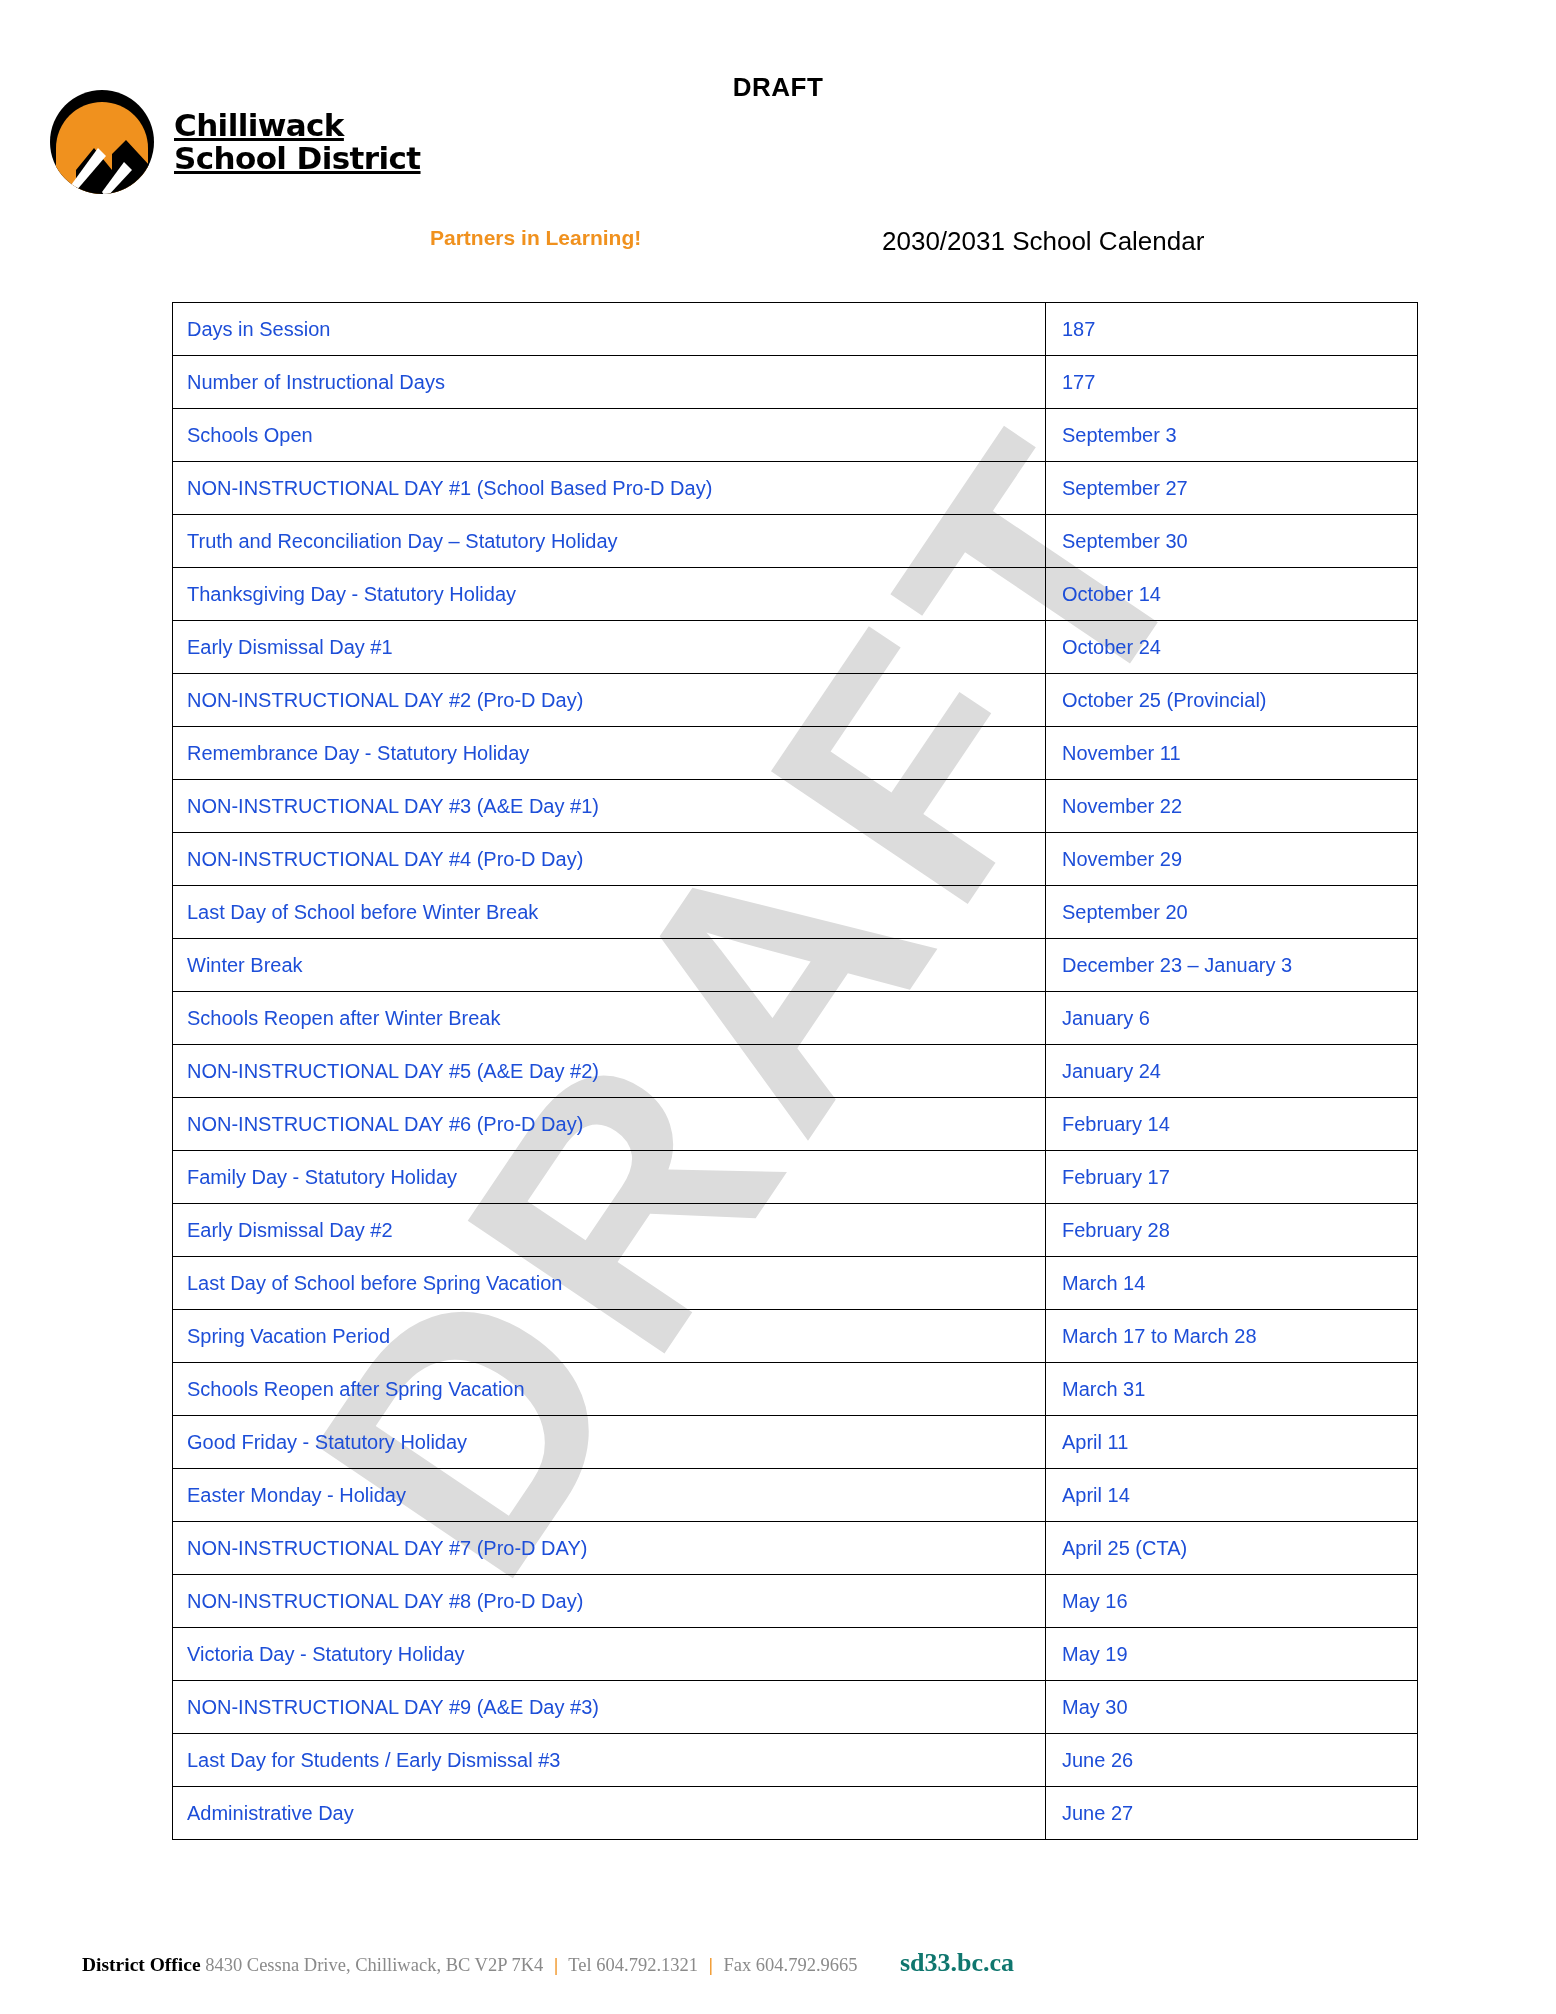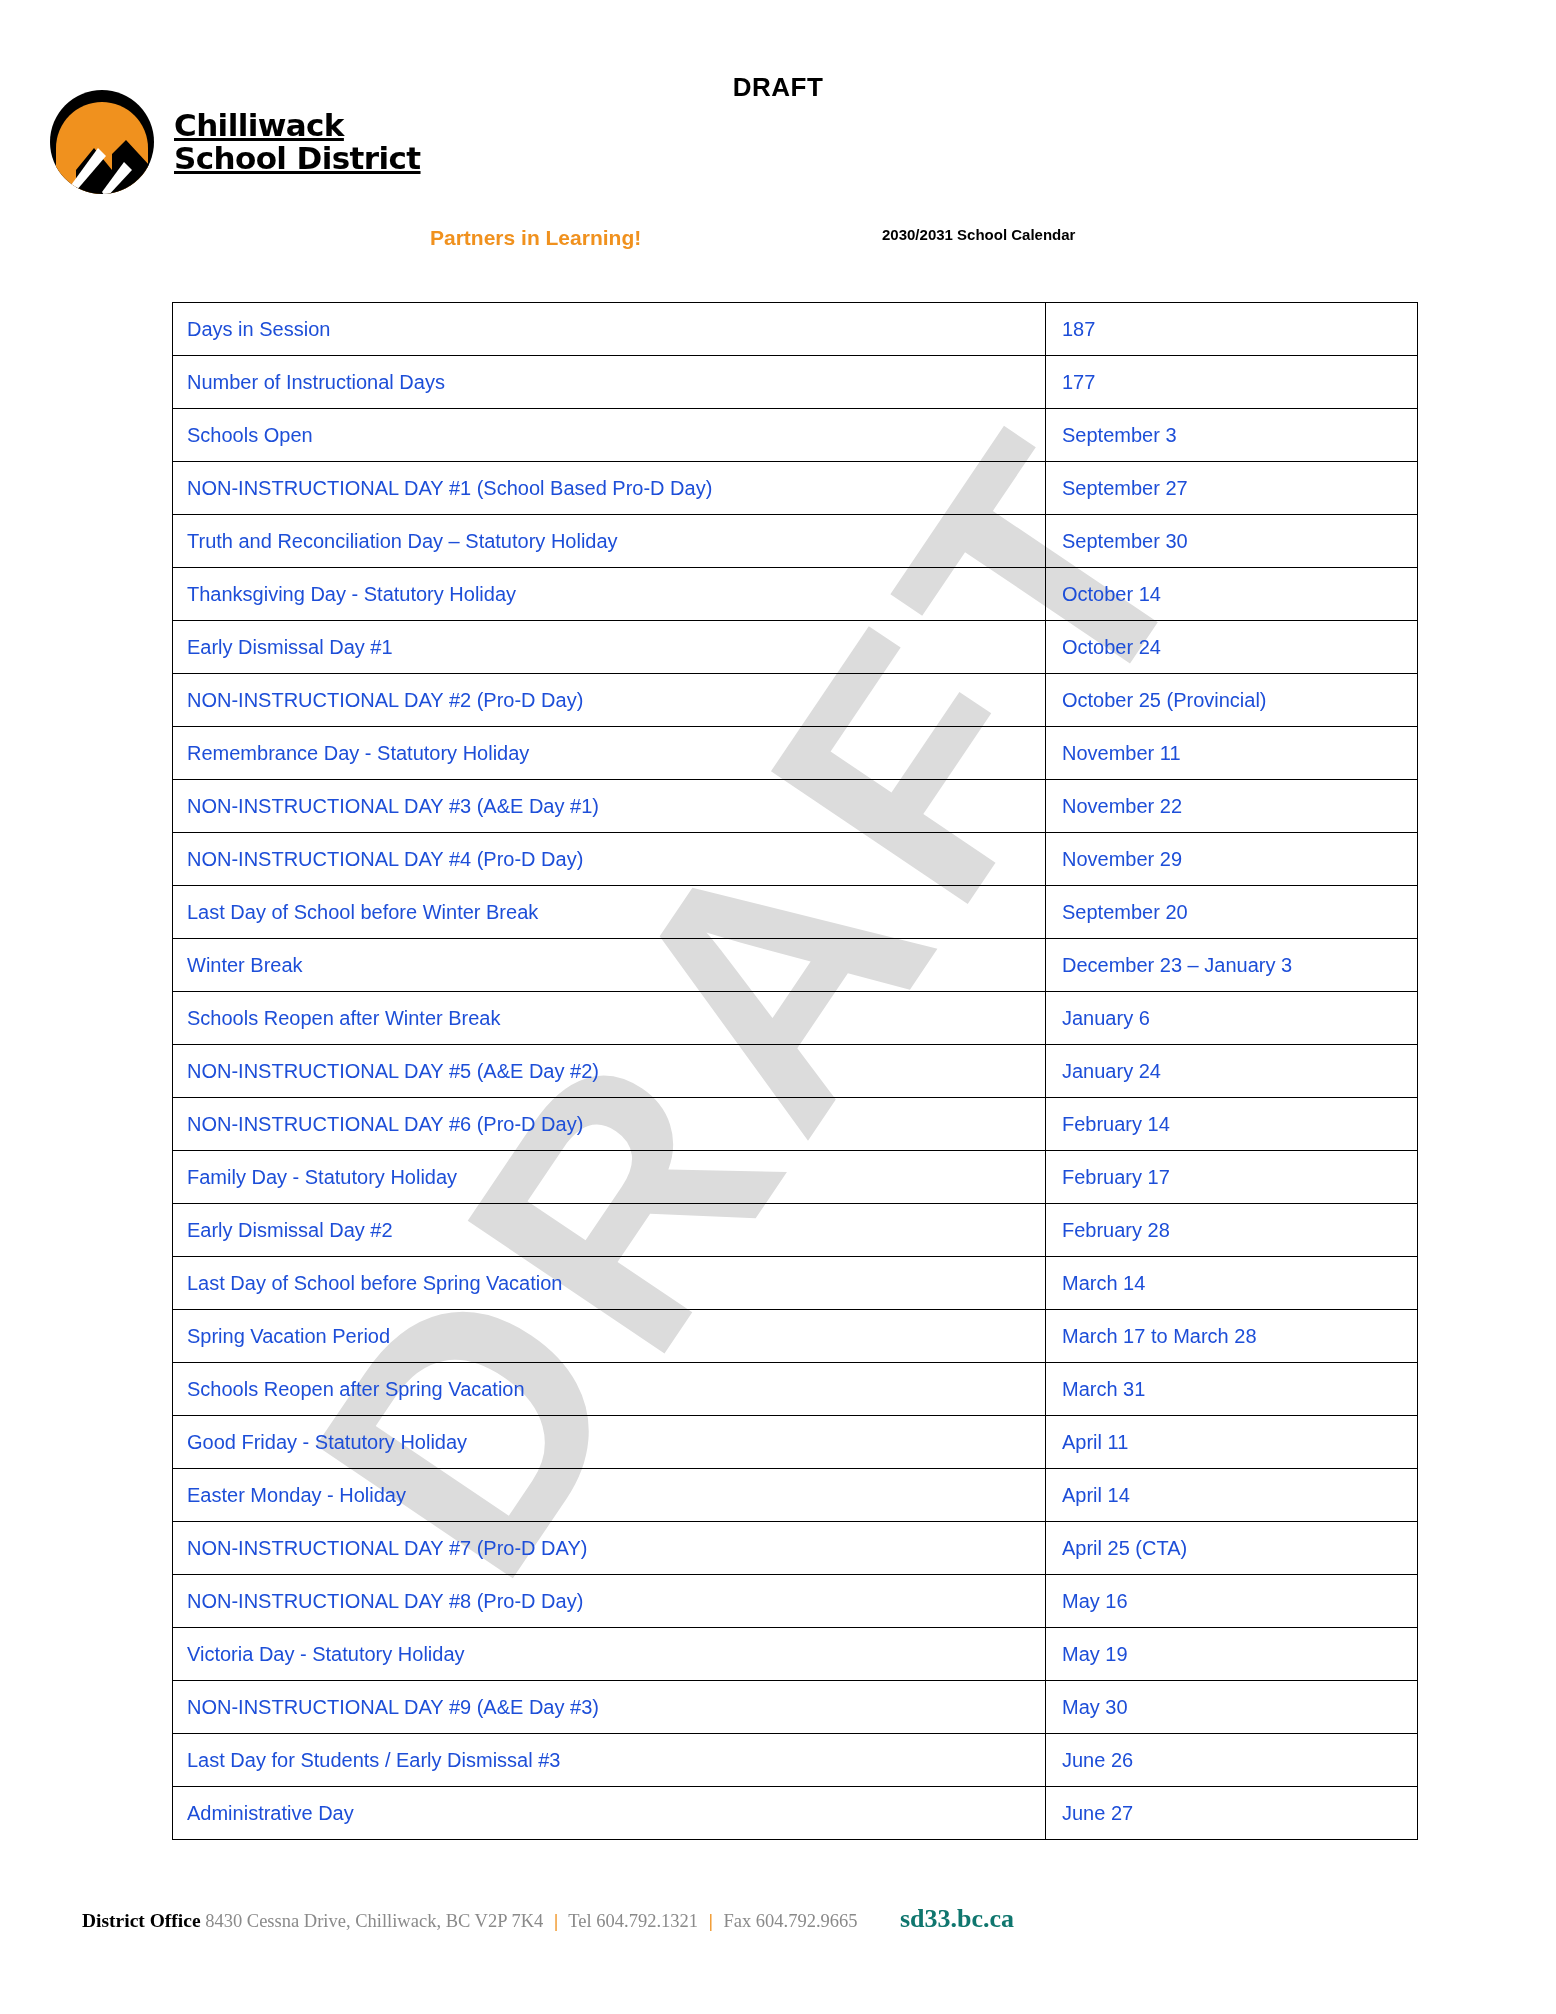--- a/index.html
+++ b/index.html
@@ -91,22 +91,22 @@
     top: 226px;
     font-size: 21px;
     font-weight: bold;
     color: #f0911e;
     white-space: nowrap;
   }
   #calendar-title {
     position: absolute;
     left: 882px;
     top: 226px;
-    font-size: 15px;
-    font-weight: bold;
+    font-size: 26px;
+    font-weight: normal;
     color: #000000;
     white-space: nowrap;
   }
 
   
   #calendar-table-wrap {
     position: absolute;
     left: 172px;
     top: 302px;
     width: 1213px;
@@ -129,21 +129,21 @@
     white-space: nowrap;
     overflow: hidden;
   }
   table#calendar-table td.col-event { width: 858px; }
   table#calendar-table td.col-date  { width: 355px; padding-left: 16px; }
 
   
   #footer {
     position: absolute;
     left: 0;
-    top: 1904px;
+    top: 1948px;
     width: 1464px;
     z-index: 2;
   }
   #footer-inner {
     position: relative;
     margin: 0 82px;
     display: flex;
     align-items: baseline;
     justify-content: space-between;
   }

